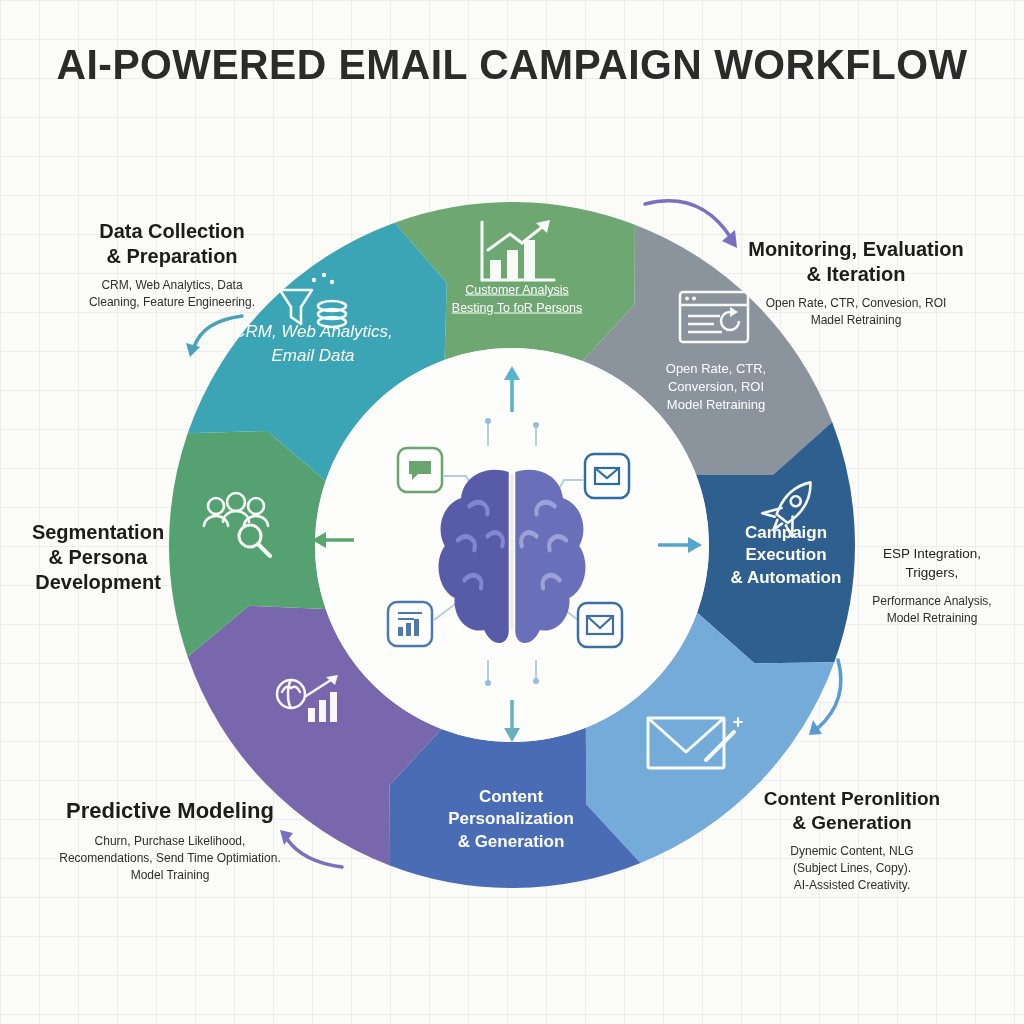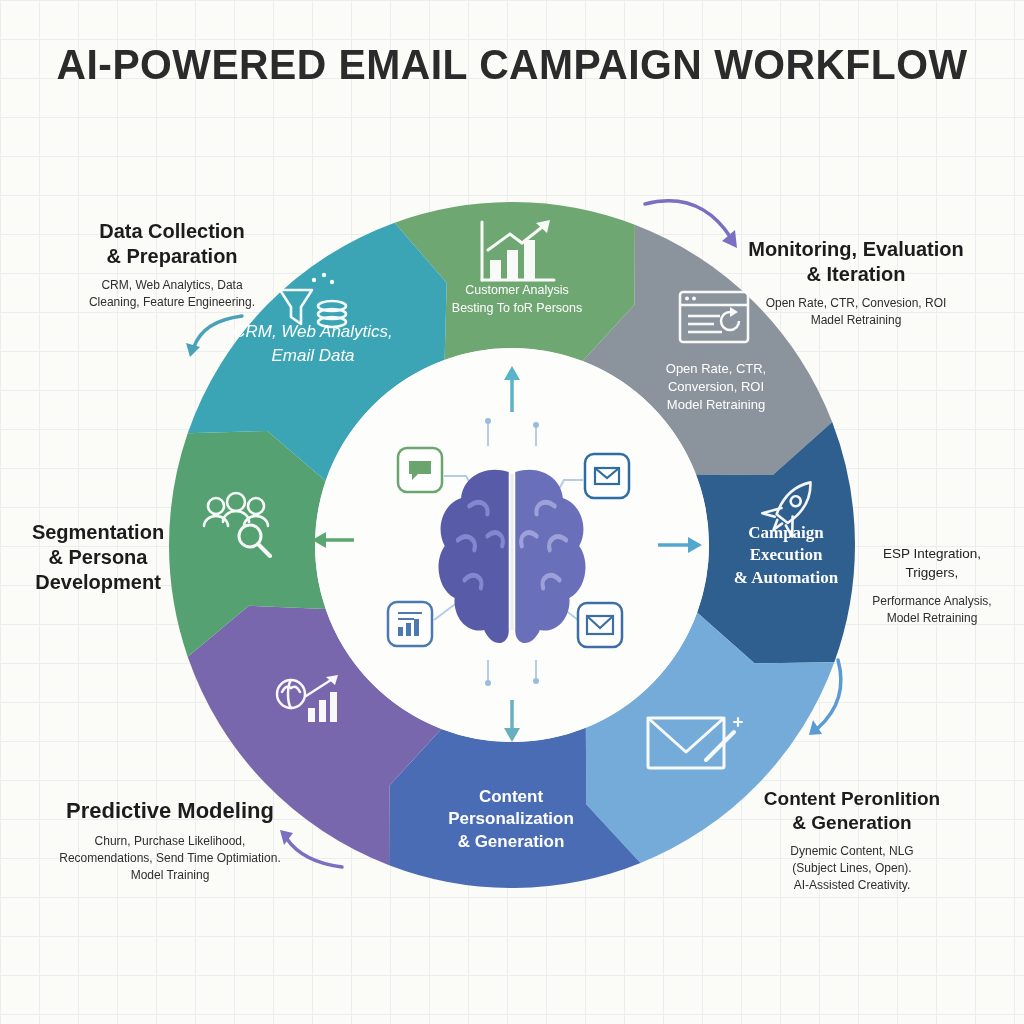--- a/index.html
+++ b/index.html
@@ -214,26 +214,26 @@
       <polygon points="280,830 293,833 284,845" fill="#7b6fc2"></polygon>
     </g>
     <g>
       <path d="M 838 660 Q 849 700 818 728" stroke="#5b9bd5" stroke-width="3.5" fill="none" stroke-linecap="round"></path>
       <polygon points="809,735 822,734 813,720" fill="#5b9bd5"></polygon>
     </g>
   </svg>
 
   <div class="seg-text" style="left:313px;top:344px;width:185px;font-size:17px;font-style:italic;">CRM, Web Analytics,
 Email Data</div>
-  <div class="seg-text" style="left:517px;top:299px;width:210px;font-size:12.5px;">Customer Analysis
+  <div class="seg-text" style="left:517px;top:299px;width:210px;font-size:12.5px;text-decoration:underline;">Customer Analysis
 Besting To foR Persons</div>
   <div class="seg-text" style="left:716px;top:387px;width:165px;font-size:13px;">Open Rate, CTR,
 Conversion, ROI
 Model Retraining</div>
-  <div class="seg-text seg-bold" style="left:786px;top:556px;width:165px;font-family:Liberation Serif, serif;">Campaign
+  <div class="seg-text seg-bold" style="left:786px;top:556px;width:165px;">Campaign
 Execution
 &amp; Automation</div>
   <div class="seg-text seg-bold" style="left:511px;top:820px;width:210px;">Content
 Personalization
 &amp; Generation</div>
 
   <div class="label-block" style="left:172px;top:265px;width:250px;">
     <div class="lb-title">Data Collection
 &amp; Preparation</div>
     <div class="lb-sub">CRM, Web Analytics, Data
@@ -264,18 +264,18 @@
     <div class="lb-title" style="font-size:22px;">Predictive Modeling</div>
     <div class="lb-sub">Churn, Purchase Likelihood,
 Recomendations, Send Time Optimiation.
 Model Training</div>
   </div>
 
   <div class="label-block" style="left:852px;top:841px;width:240px;">
     <div class="lb-title" style="font-size:19px;">Content Peronlition
 &amp; Generation</div>
     <div class="lb-sub">Dynemic Content, NLG
-(Subject Lines, Open).
+(Subject Lines, Copy).
 AI-Assisted Creativity.</div>
   </div>
 
 
 </div>
 
 </body></html>

